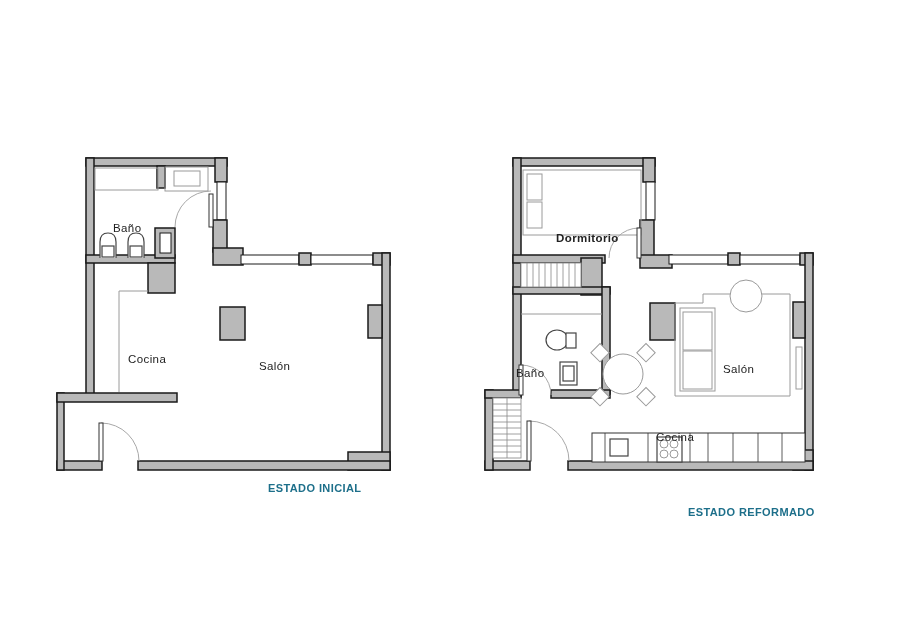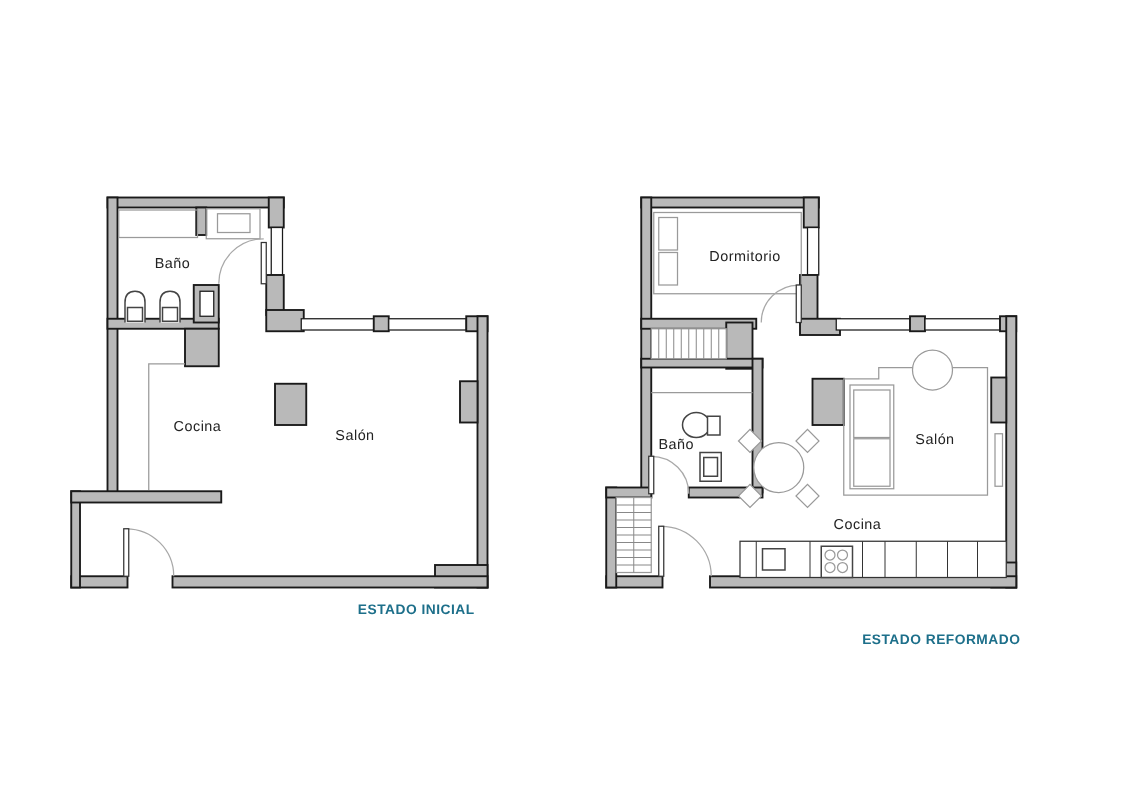--- a/index.html
+++ b/index.html
@@ -16,23 +16,23 @@
   .win{fill:#ffffff;stroke:var(--wall-outline);stroke-width:1;}
   .furn{fill:none;stroke:var(--furniture-line);stroke-width:1;}
   .furnw{fill:#ffffff;stroke:var(--furniture-line);stroke-width:1;}
   .fixture{fill:#ffffff;stroke:var(--fixture-line);stroke-width:1.2;}
   .arc{fill:none;stroke:#a8a8a8;stroke-width:1;}
   .leaf{fill:#ffffff;stroke:#333333;stroke-width:1;}
   .hatch{stroke:#888888;stroke-width:0.8;}
   .counter{fill:#ffffff;stroke:#333333;stroke-width:1;}
   .cline{stroke:#333333;stroke-width:0.8;}
   .room-label{position:absolute;color:var(--label-text);font-size:11.5px;
-      letter-spacing:0.4px;text-align:center;white-space:nowrap;}
+      letter-spacing:0.4px;text-align:left;white-space:nowrap;margin-top:17px;}
   .plan-caption{position:absolute;color:var(--caption-teal);font-size:11px;
-      font-weight:600;letter-spacing:0.4px;text-align:center;white-space:nowrap;}
+      font-weight:600;letter-spacing:0.4px;text-align:left;white-space:nowrap;}
 </style>
 </head>
 <body>
 
 <div id="stage">
 
 <svg width="900" height="636" viewBox="0 0 900 636">
 
   <g>
 
@@ -178,21 +178,21 @@
     <rect class="leaf" x="519" y="365" width="4" height="30"></rect>
     <path class="arc" d="M529 421 A40 40 0 0 1 569 461"></path>
     <rect class="leaf" x="527" y="421" width="4" height="40"></rect>
   </g>
 </svg>
 
   <div class="room-label" style="left:113px;top:205px;width:50px;">Baño</div>
   <div class="room-label" style="left:128px;top:336px;width:60px;">Cocina</div>
   <div class="room-label" style="left:259px;top:343px;width:50px;">Salón</div>
 
-  <div class="room-label" style="left:556px;top:200px;width:80px;">Dormitorio</div>
+  <div class="room-label" style="left:556px;top:215px;width:80px;font-weight:bold;">Dormitorio</div>
   <div class="room-label" style="left:516px;top:350px;width:50px;">Baño</div>
   <div class="room-label" style="left:723px;top:346px;width:50px;">Salón</div>
   <div class="room-label" style="left:656px;top:414px;width:60px;">Cocina</div>
 
   <div class="plan-caption" style="left:268px;top:482px;width:130px;">ESTADO INICIAL</div>
   <div class="plan-caption" style="left:688px;top:506px;width:130px;">ESTADO REFORMADO</div>
 
 </div>
 
 </body></html>

